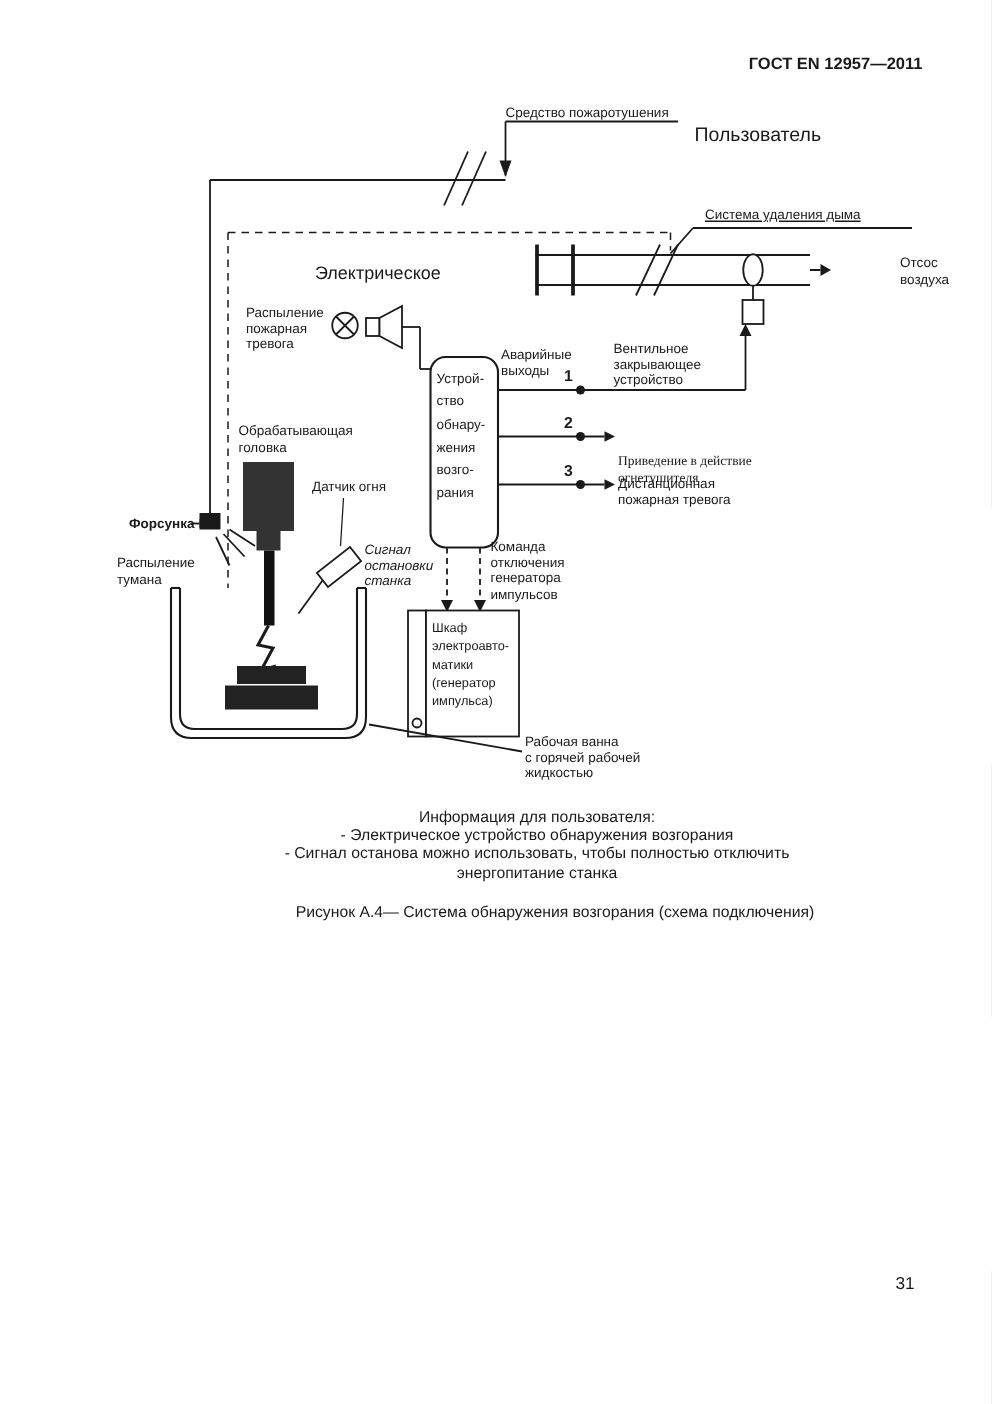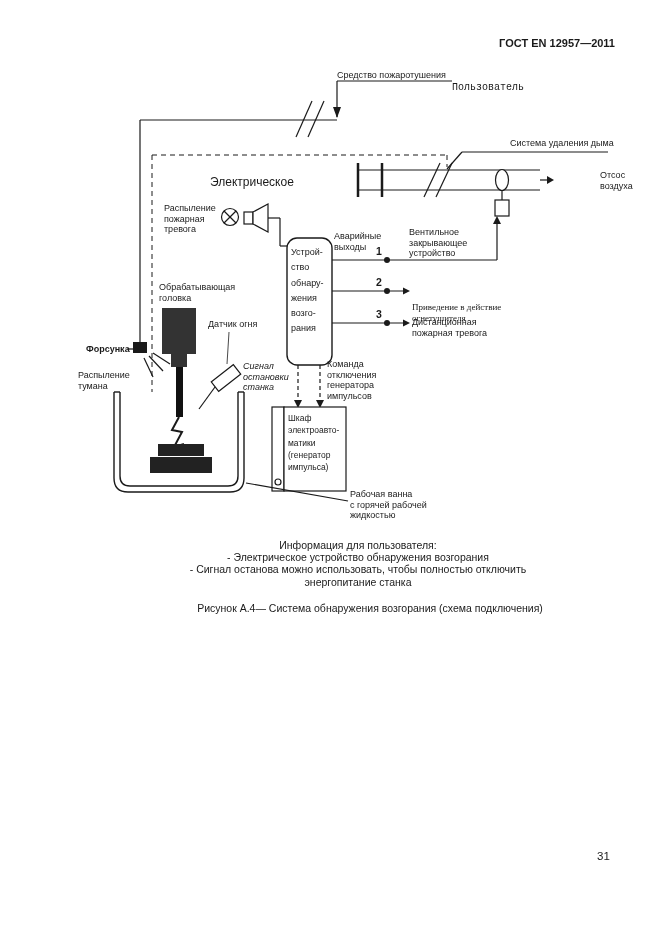--- a/index.html
+++ b/index.html
@@ -150,23 +150,23 @@
 
     <g>
       <path d="M348,501 L246,483"></path>
     </g>
   </svg>
 
   <div class="lbl nowrap" style="right:46px;top:37px;left:auto;position:absolute;font-weight:700;font-size:11px;">ГОСТ EN 12957—2011</div>
 
   <div class="lbl nowrap" style="left:337px;top:70px;">Средство пожаротушения</div>
 
-  <div class="lbl nowrap" style="left:452px;top:82px;font-size:10px;font-family:Liberation Mono, monospace;">Пользователь</div>
-
-  <div class="lbl nowrap" style="left:510px;top:138px;">Система удаления дыма</div>
+  <div class="lbl nowrap" style="left:463px;top:82px;font-size:13px;">Пользователь</div>
+
+  <div class="lbl nowrap" style="left:470px;top:138px;text-decoration:underline;">Система удаления дыма</div>
 
   <div class="lbl nowrap" style="left:210px;top:175px;font-size:12px;">Электрическое</div>
 
   <div class="lbl" style="left:553px;top:170px;margin-left:47px;">Отсос
 воздуха</div>
 
   <div class="lbl" style="left:164px;top:203px;">Распыление
 пожарная
 тревога</div>
 

